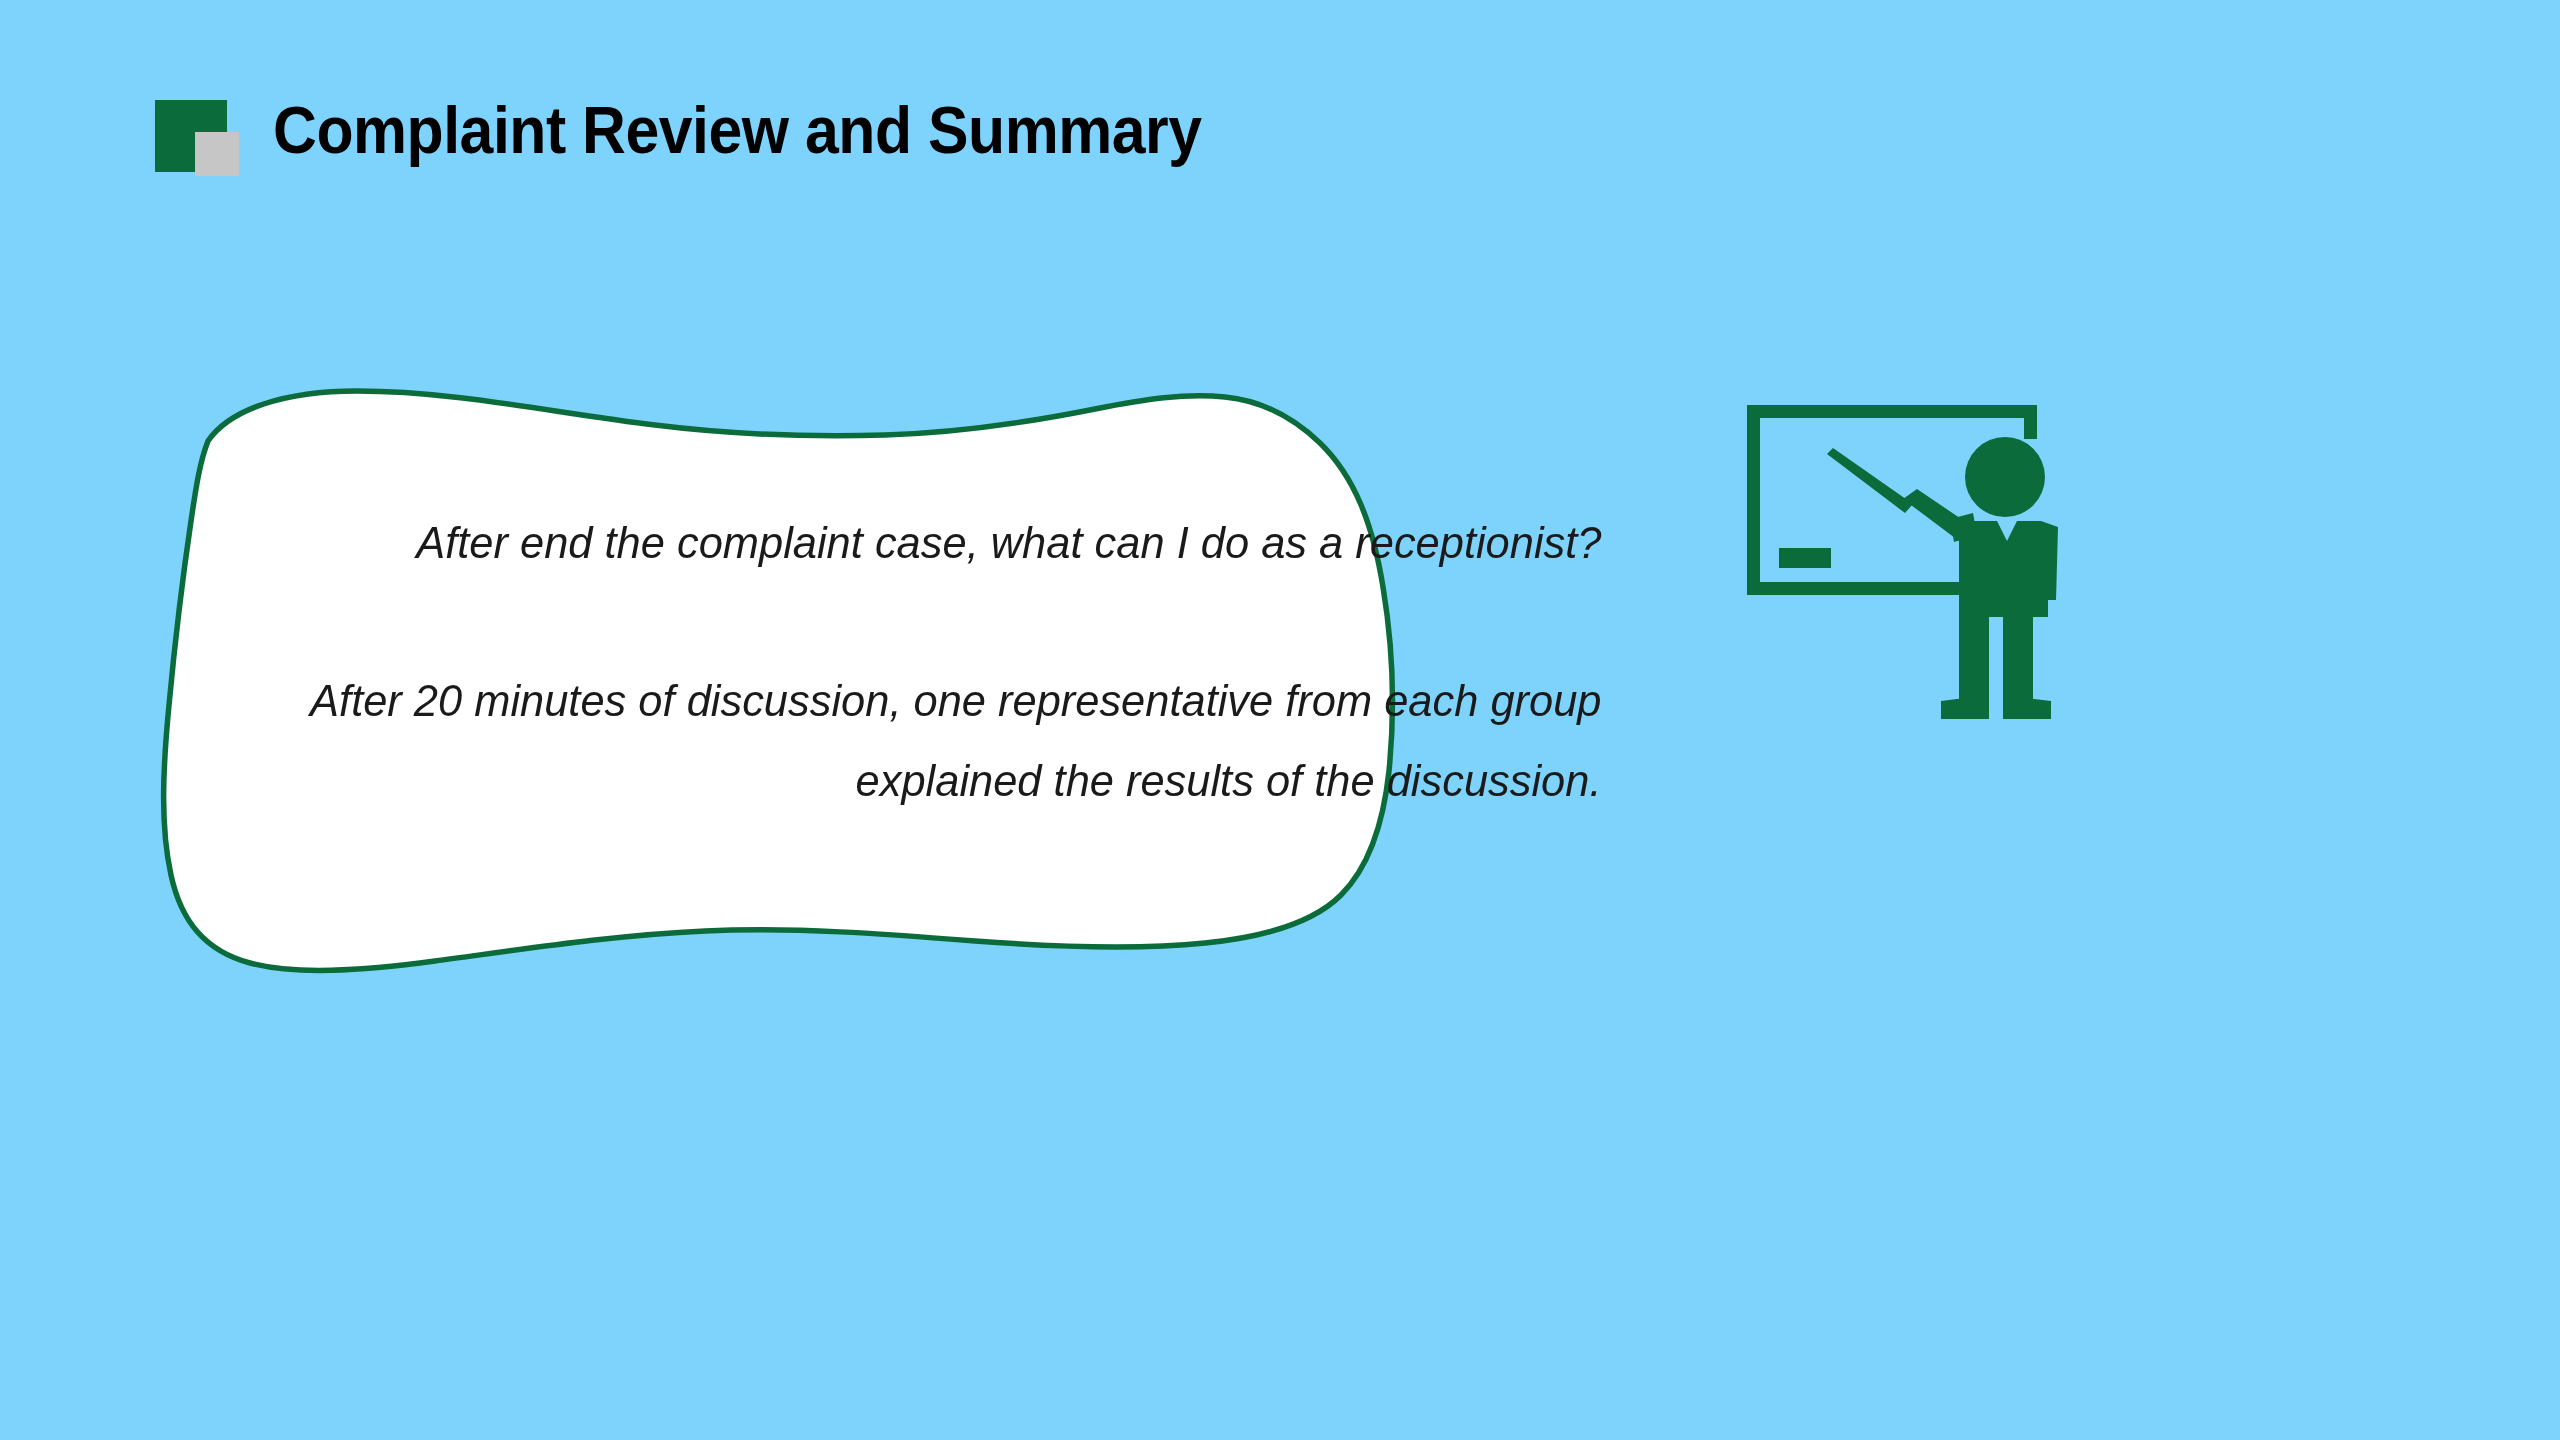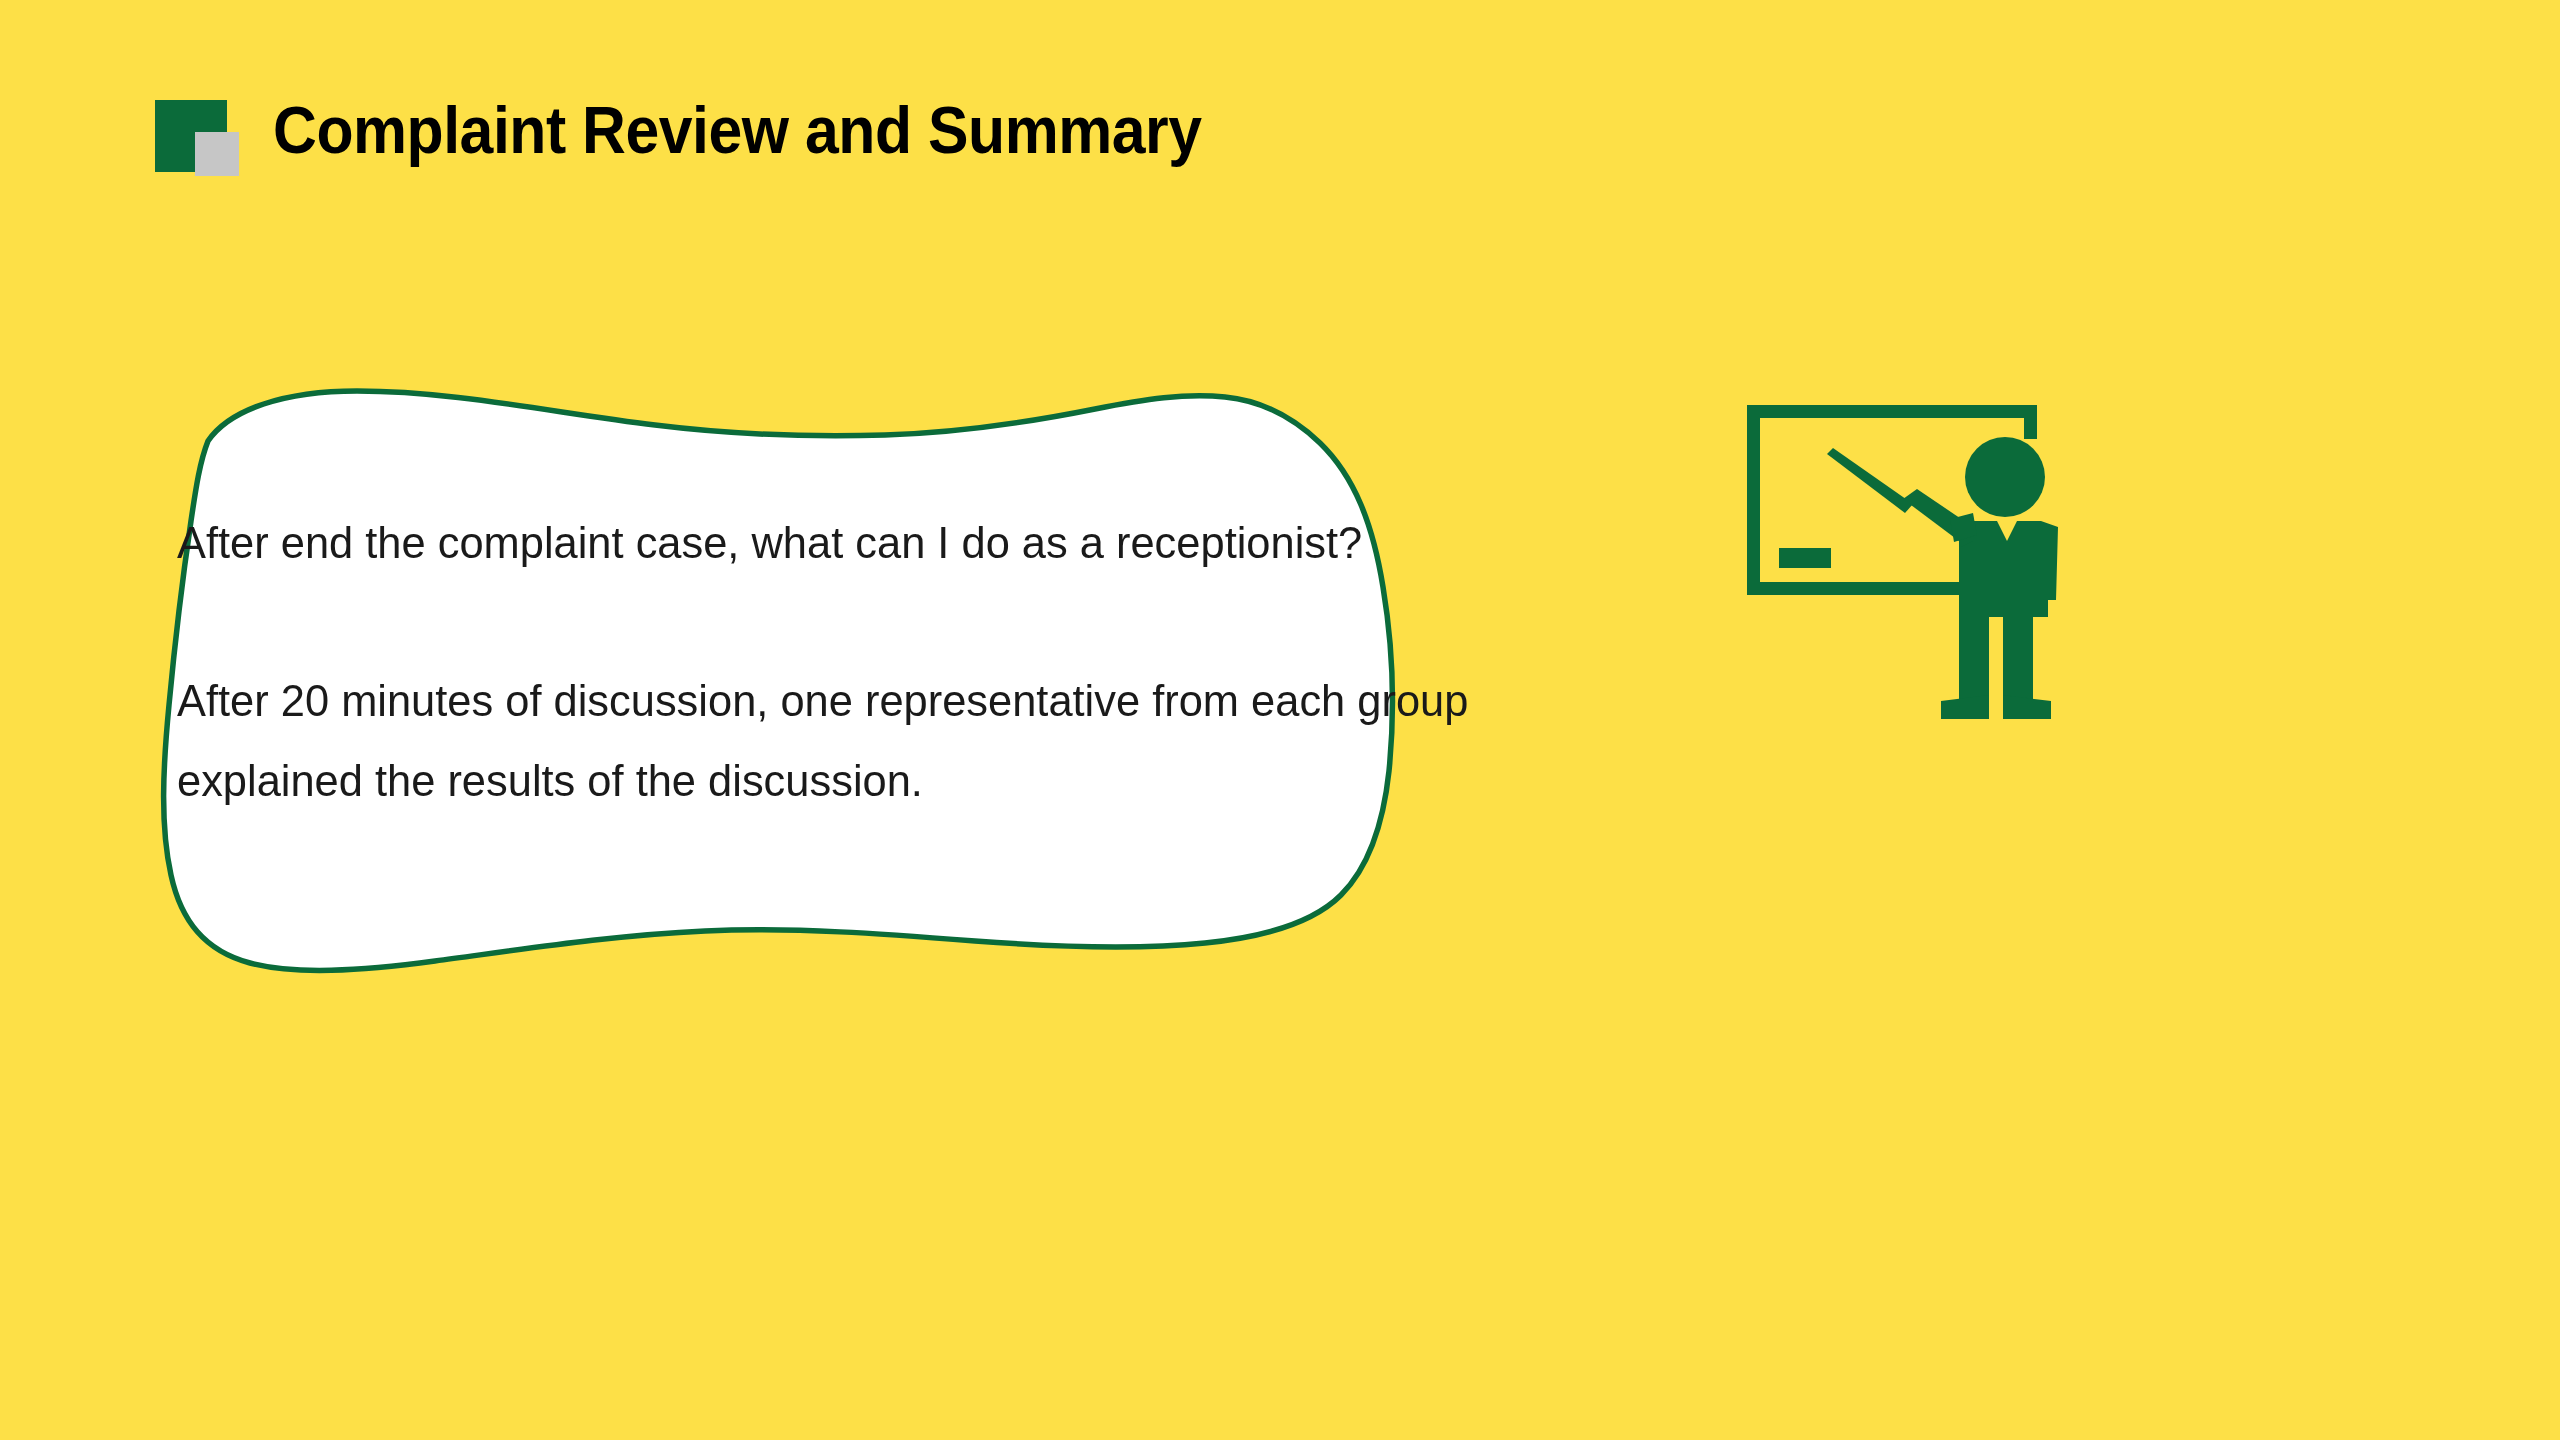--- a/index.html
+++ b/index.html
@@ -12,21 +12,22 @@
     width: 2560px;
     height: 1440px;
     overflow: hidden;
     font-family: "Liberation Sans", sans-serif;
     position: relative;
   }
 
   .slide {
     position: absolute;
     inset: 0;
-    background: #fde047;
+    background: #7dd3fc;
+    text-align: right;
   }
 
   
   .header {
     position: absolute;
     left: 155px;
     top: 70px;
     height: 120px;
     display: flex;
     align-items: center;
@@ -77,23 +78,24 @@
   .bubble-svg {
     position: absolute;
     left: 0;
     top: 0;
     width: 1690px;
     height: 640px;
     overflow: visible;
   }
   .bubble-text {
     position: absolute;
-    left: 82px;
+    left: 59px;
     top: 128px;
     width: 1500px;
+    font-style: italic;
   }
   .bubble-para {
     font-family: "Liberation Sans", sans-serif;
     font-size: 45px;
     line-height: 80px;
     color: #1a1a1a;
     margin: 0;
     white-space: pre-wrap;
     transform: scaleX(0.965);
     transform-origin: left top;

